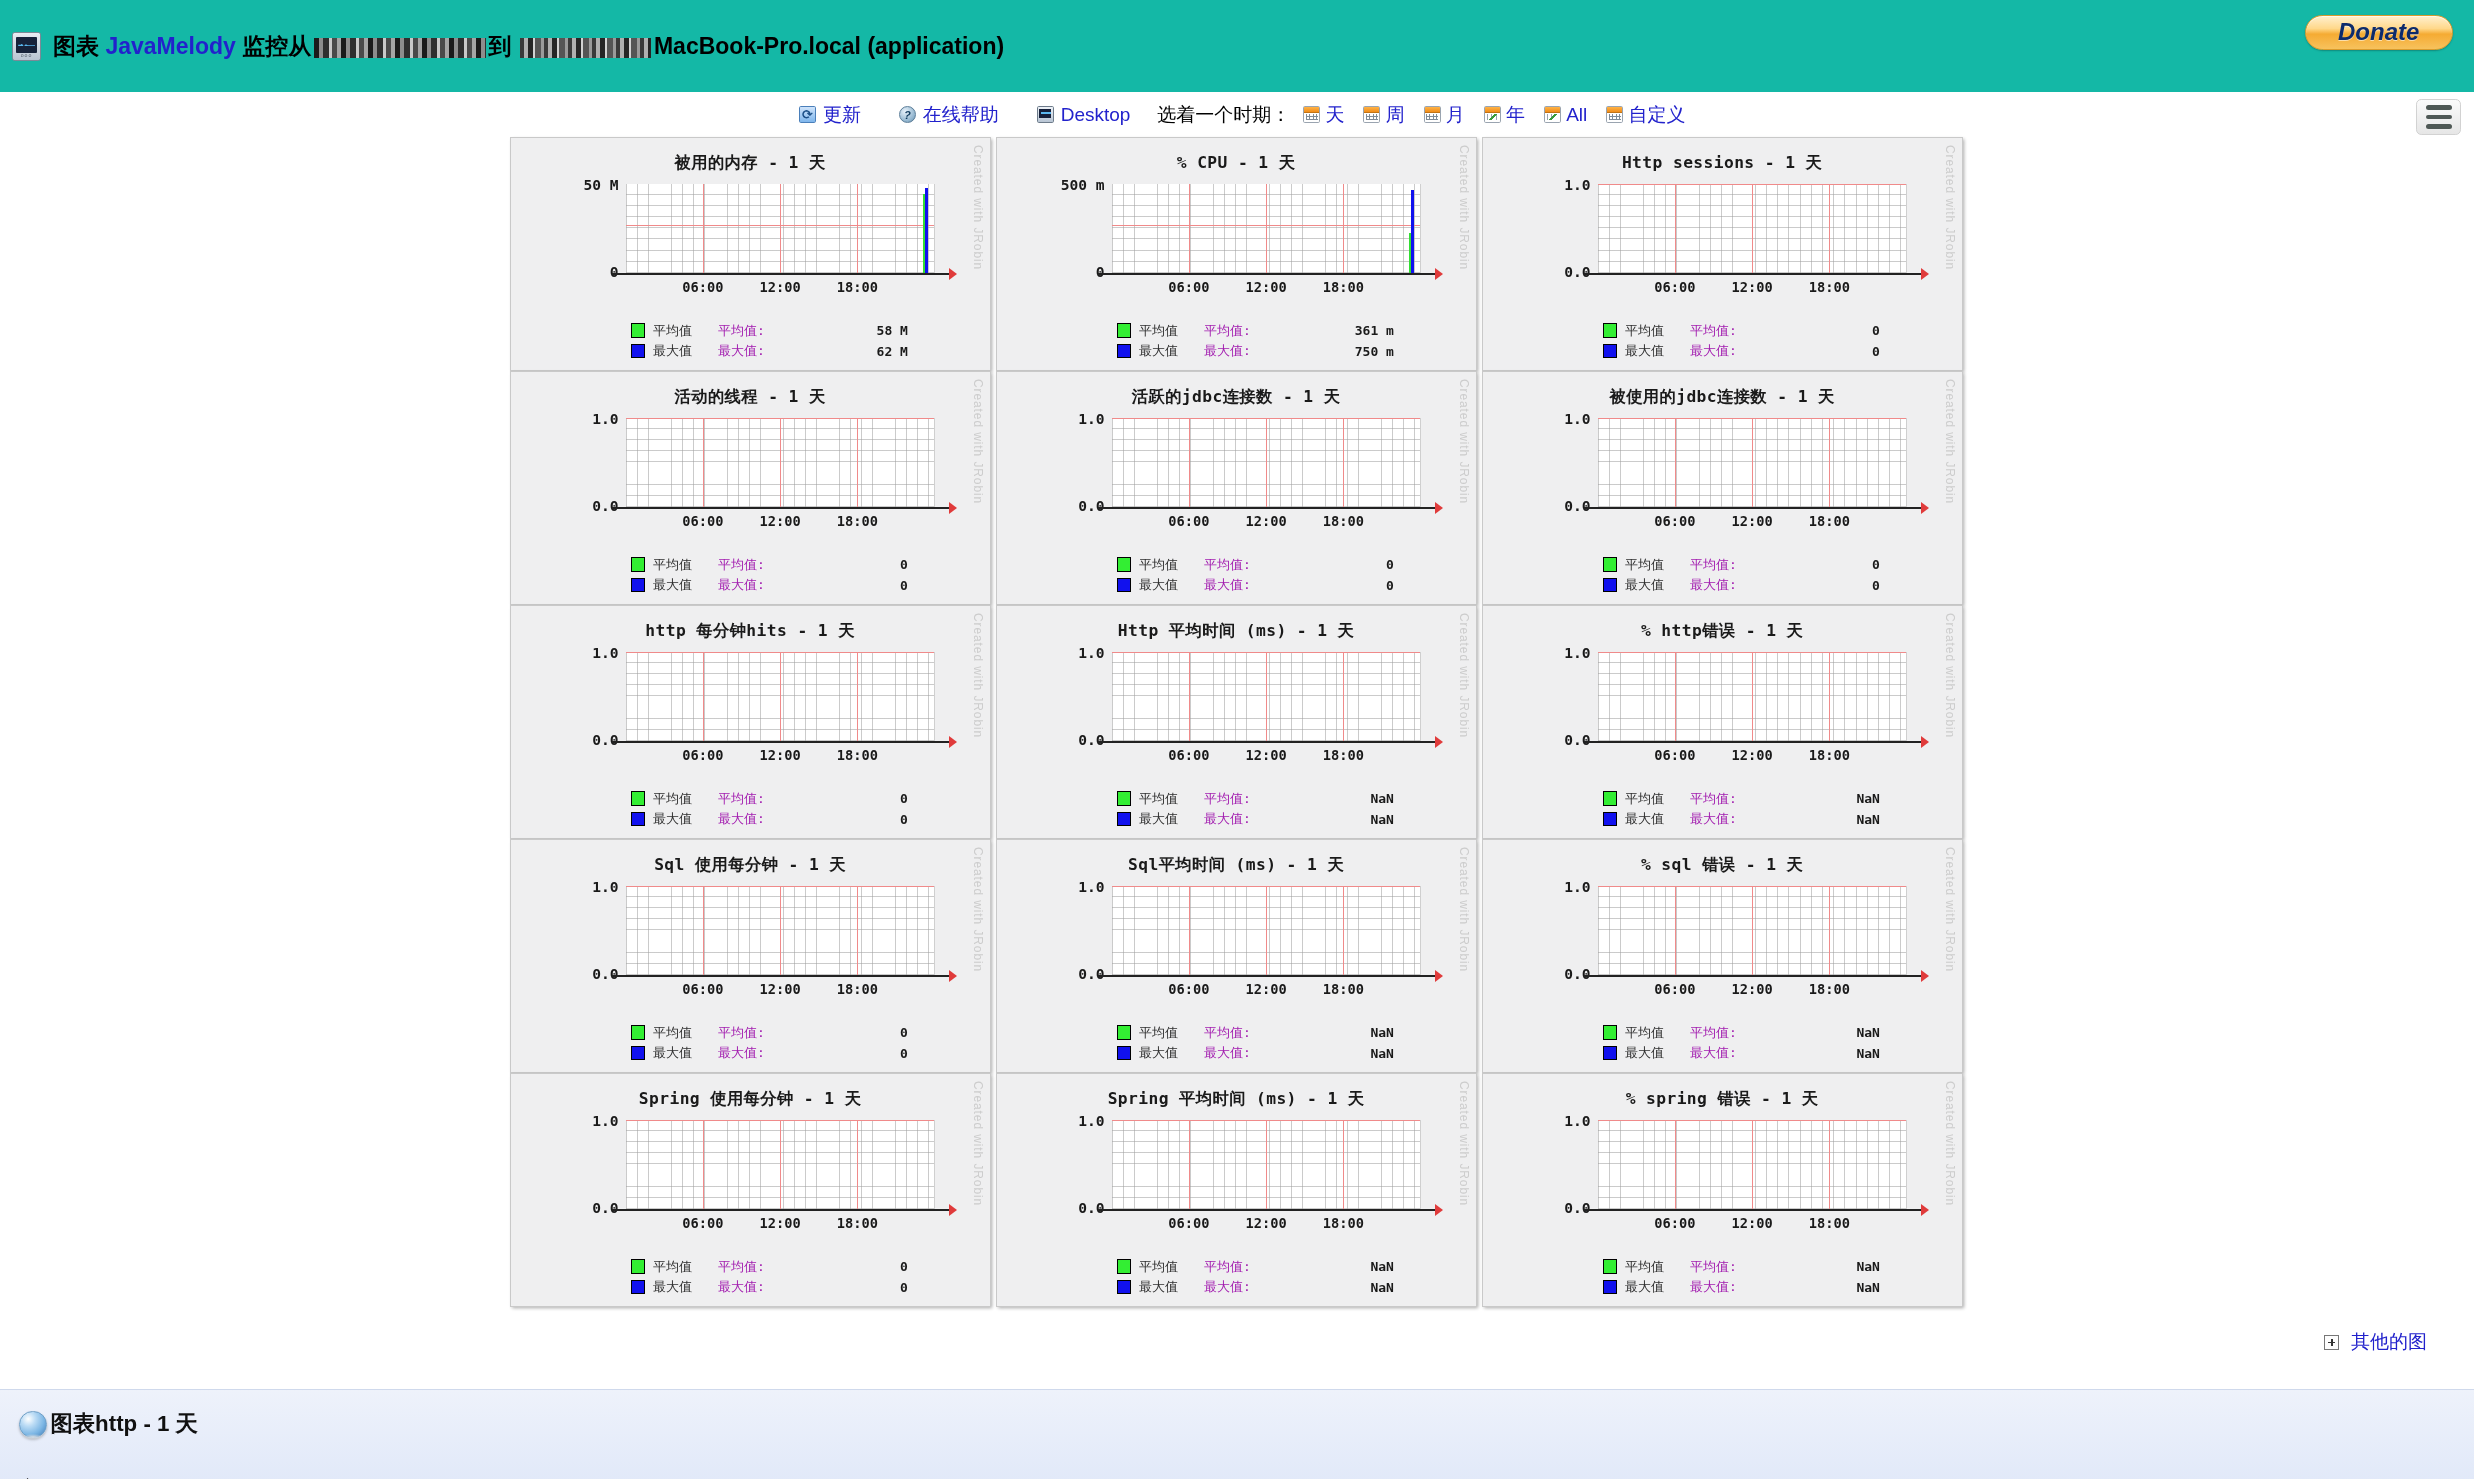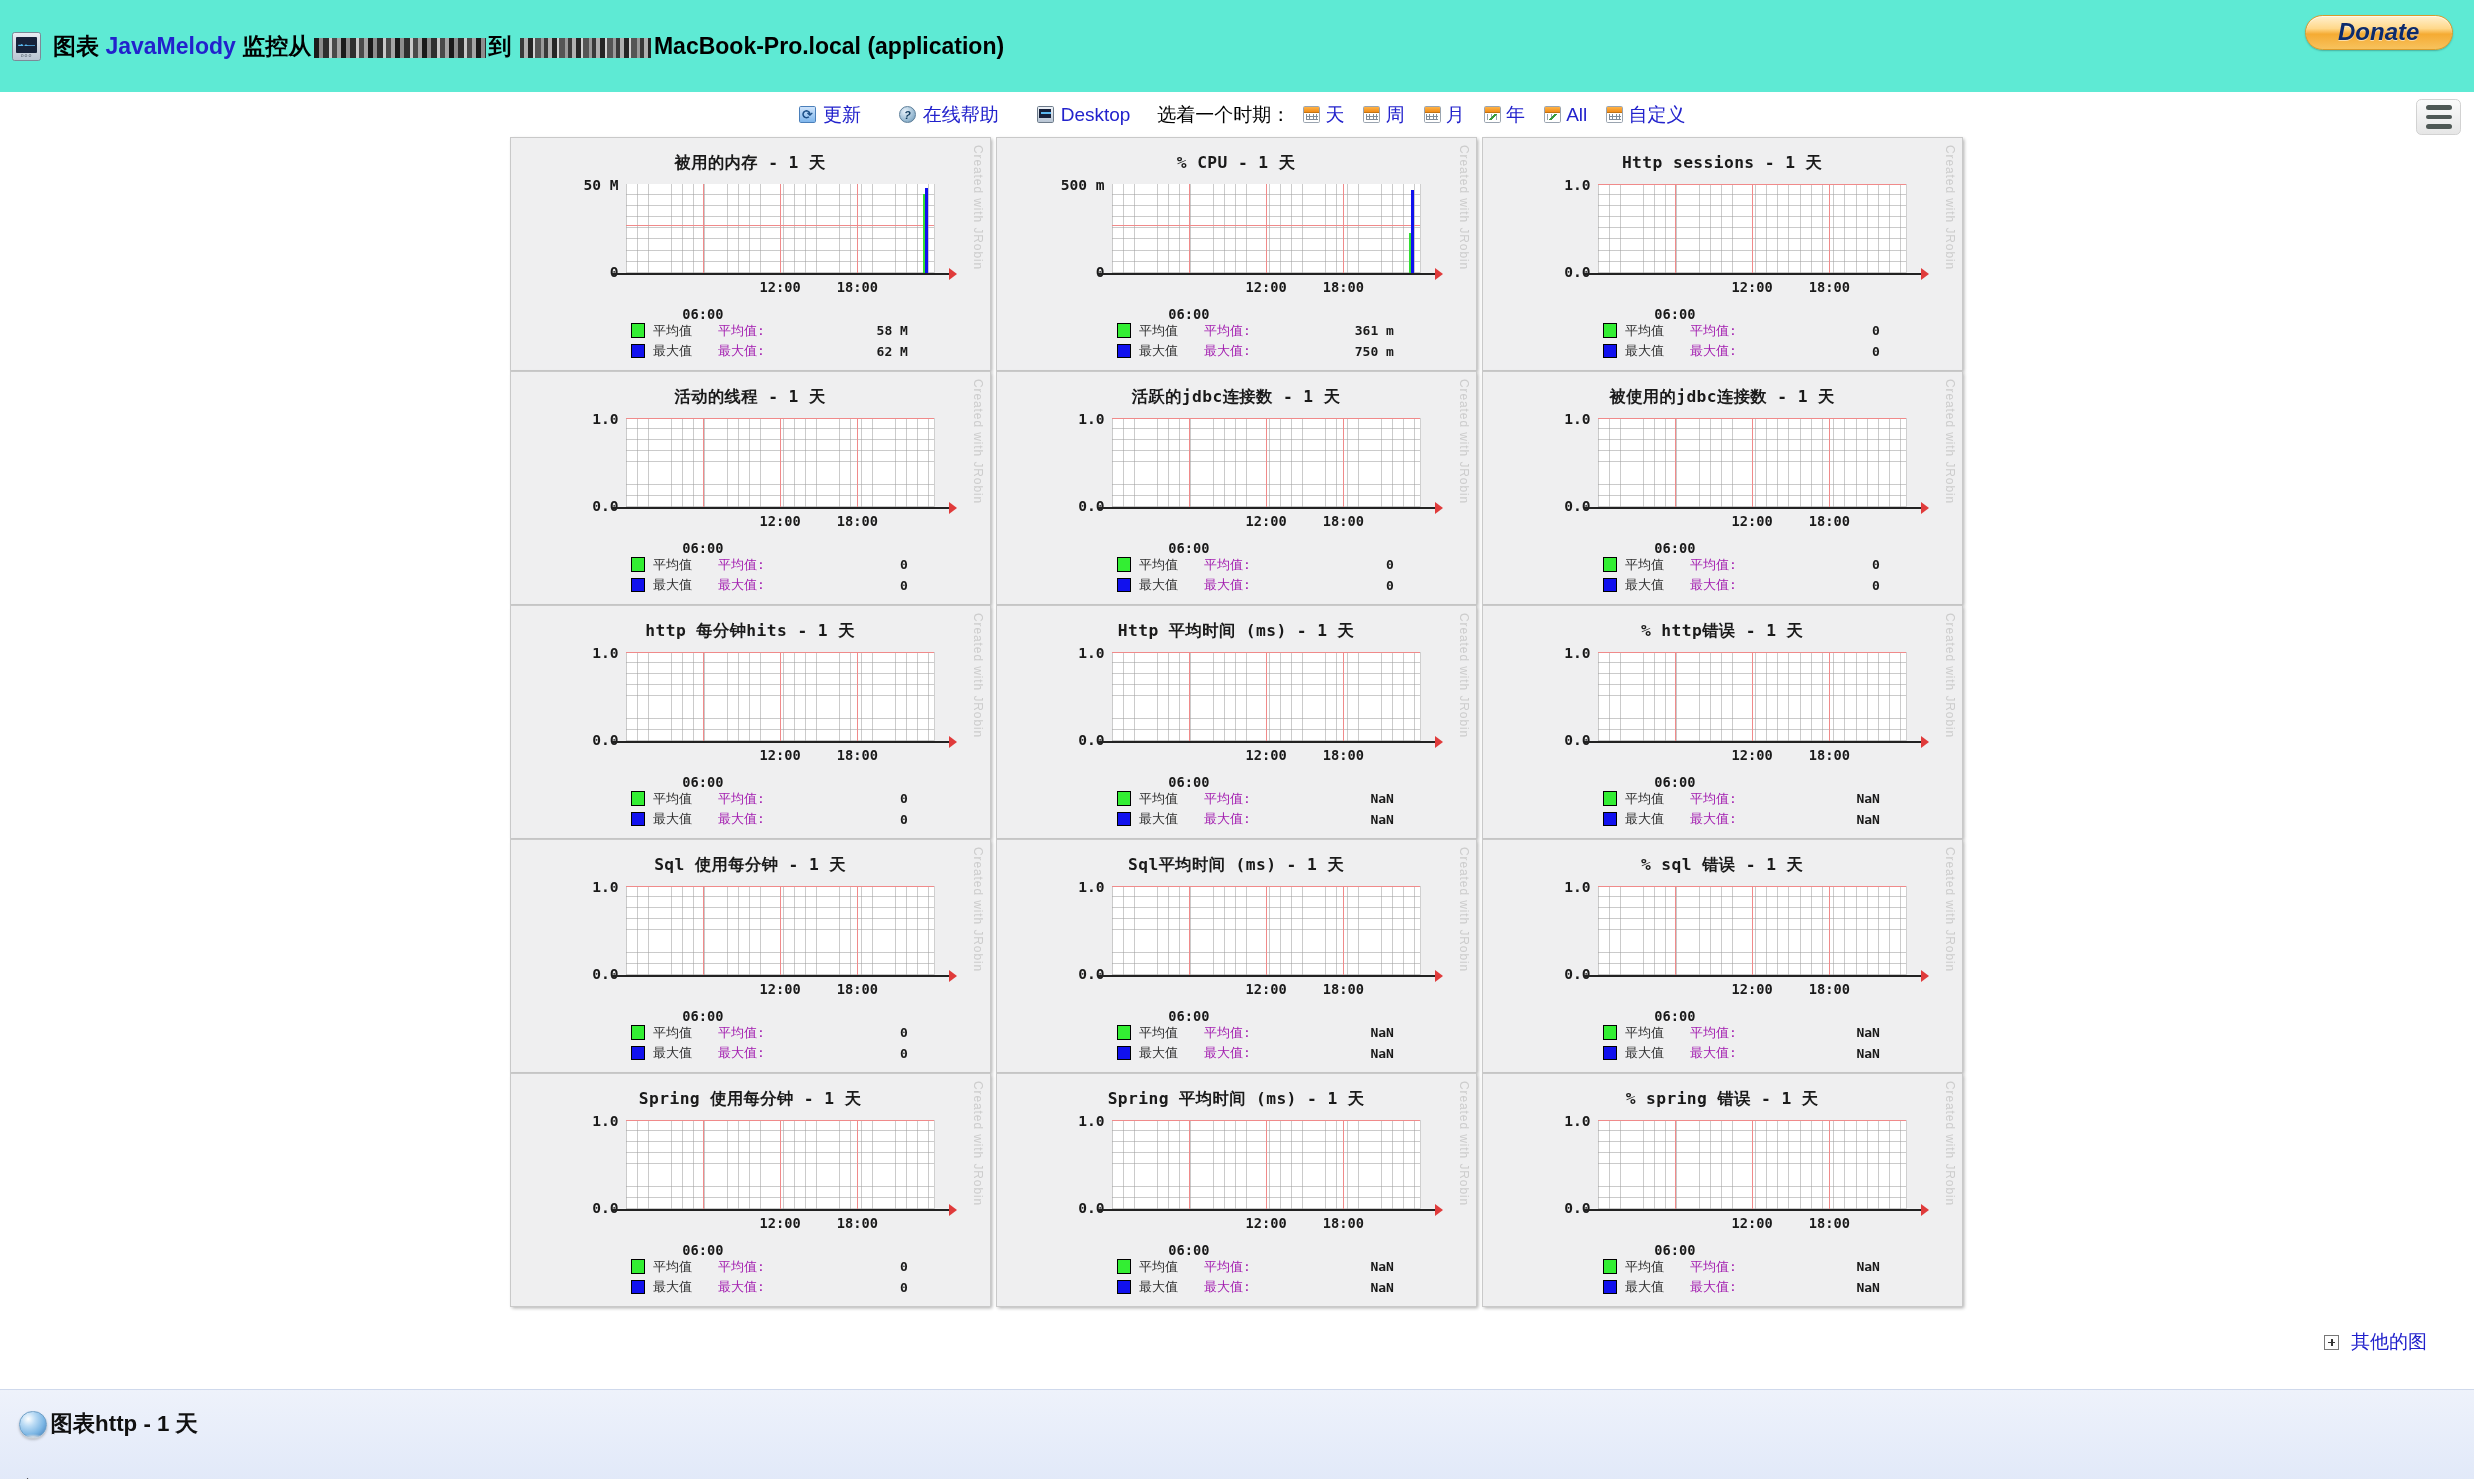--- a/index.html
+++ b/index.html
@@ -13,21 +13,21 @@
   }
   .page { position: relative; width: 2475px; height: 1480px; background:#fff; }
 
   
   .header {
     position: relative;
     height: 92px;
     padding: 0 0 0 12px;
     display: flex;
     align-items: center;
-    background: #5eead4;
+    background: #14b8a6;
   }
   .app-icon {
     width: 29px; height: 29px;
     margin-right: 12px;
     border-radius: 2.6px;
     background: linear-gradient(#e9edf3,#b9c4d2);
     border: 0.9px solid #7d8997;
     position: relative;
     flex: 0 0 auto;
   }
@@ -274,21 +274,21 @@
   .ticks {
     position: absolute;
     left: 115px; top: 95px;
     width: 309px;
     font-family: "DejaVu Sans Mono","Liberation Mono", monospace;
     font-weight: bold;
     font-size: 13.7px;
     color: #1a1a1a;
   }
   .ticks span { position: absolute; transform: translateX(-50%); }
-  .t1 { left: 25%; margin-top: 27px; }
+  .t1 { left: 25%; }
   .t2 { left: 50%; }
   .t3 { left: 75%; }
 
   .series {
     position: absolute;
     bottom: 0;
     width: 3.4px;
   }
   .series.avg { background: #33dd33; }
   .series.max { background: #1111ee; }

